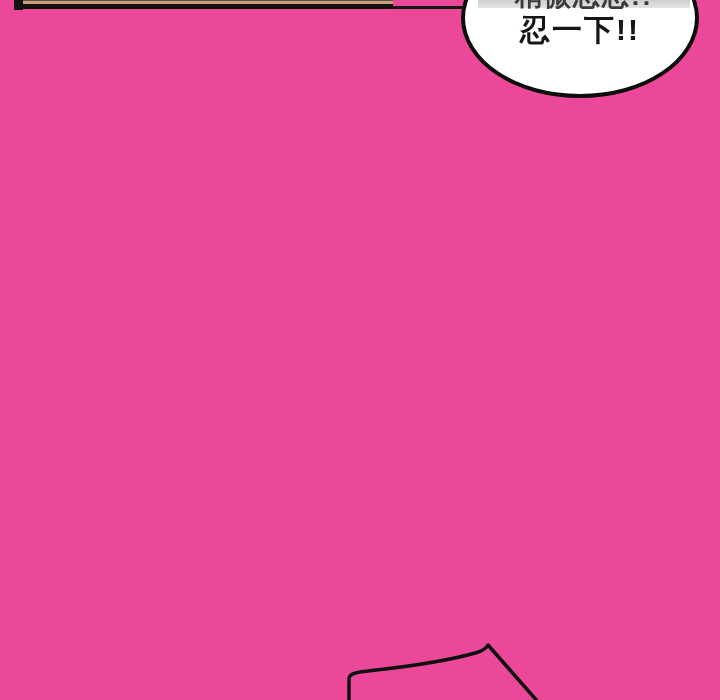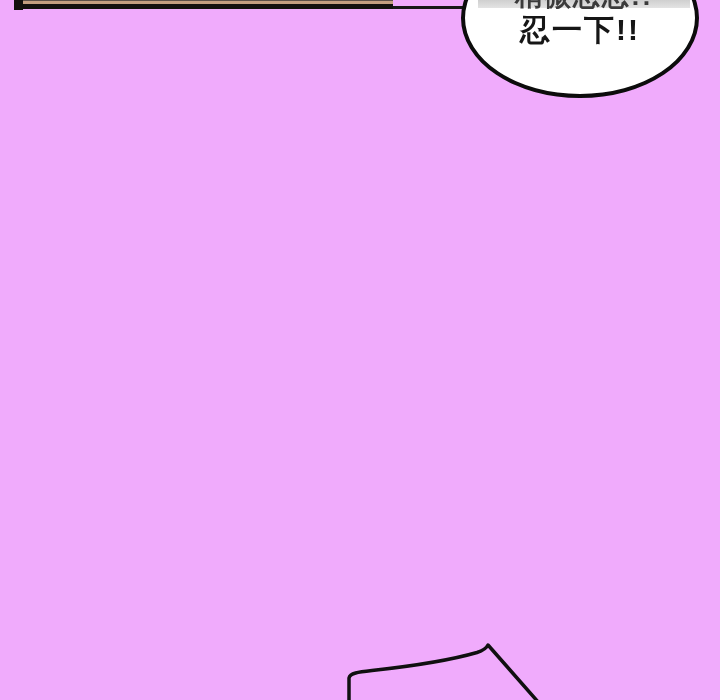--- a/index.html
+++ b/index.html
@@ -5,21 +5,21 @@
   html, body {
     margin: 0;
     padding: 0;
     background: #ffffff;
     font-family: "Liberation Sans", "DejaVu Sans", sans-serif;
   }
   .stage {
     position: relative;
     width: 720px;
     height: 700px;
-    background: #f0abfc;
+    background: #ec4899;
     overflow: hidden;
   }
 
   
   .panel-edge-bar {
     position: absolute;
     left: 14px;
     top: 0;
     width: 379px;
     height: 9px;

